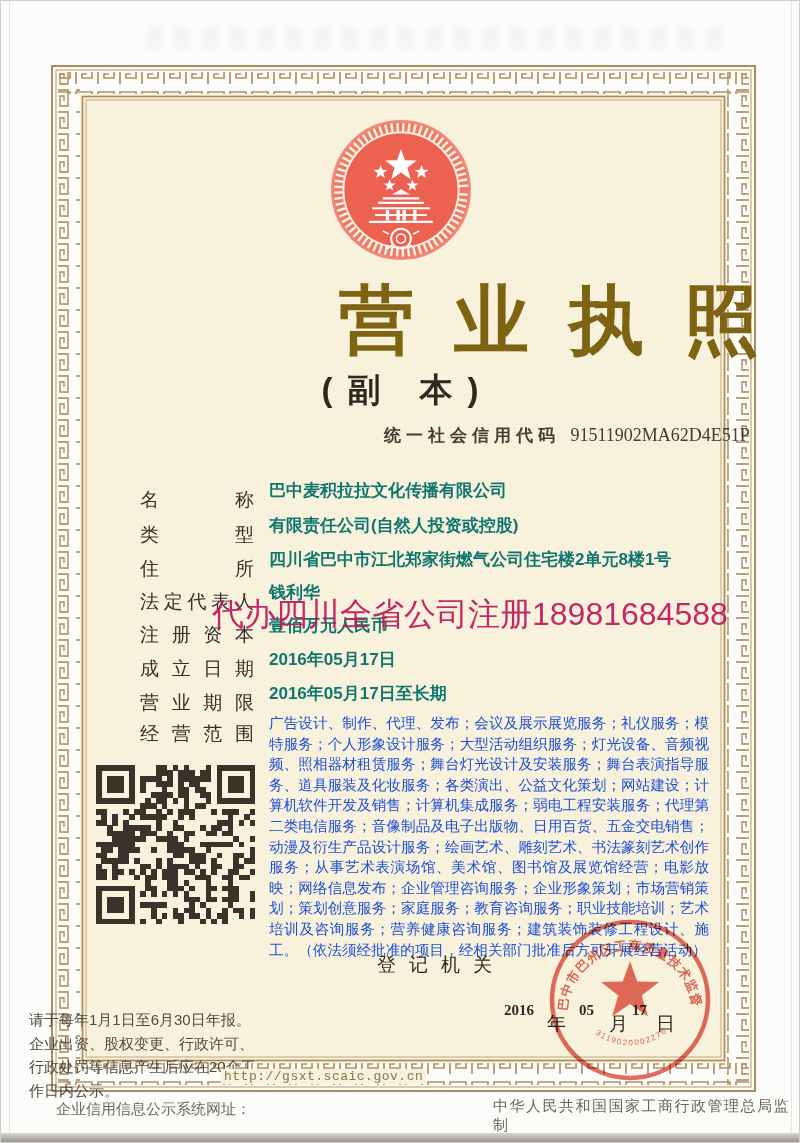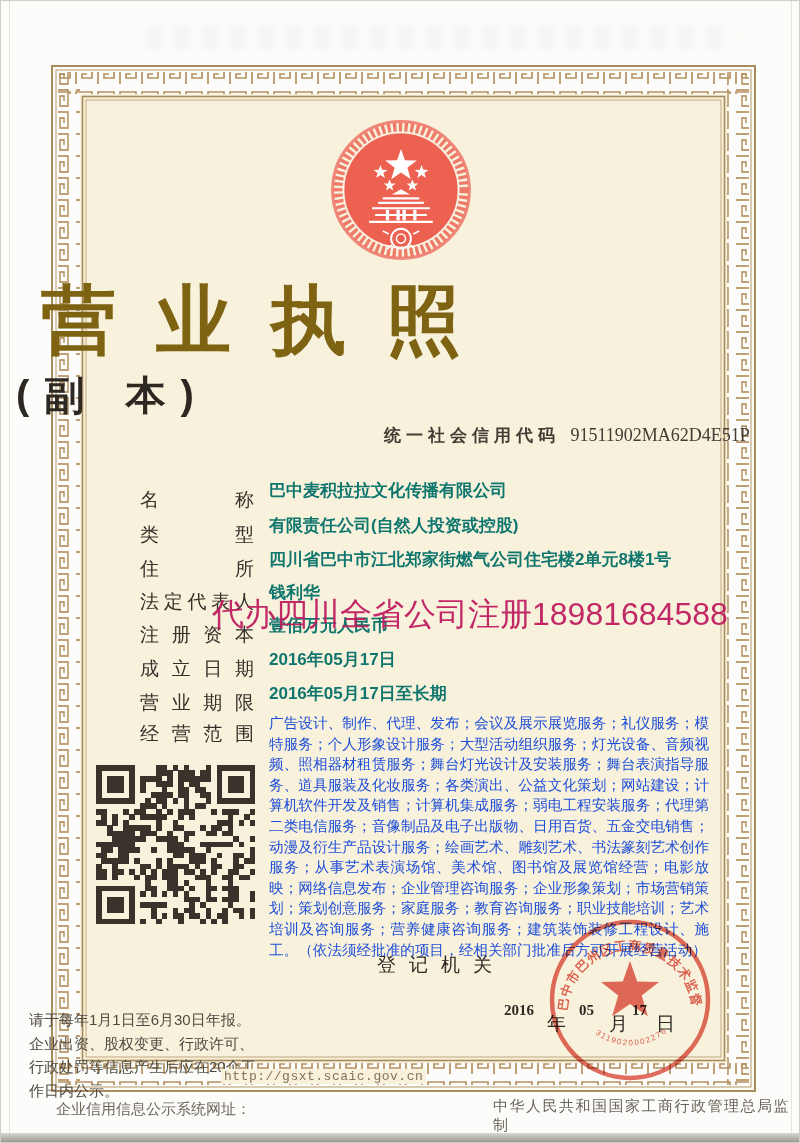--- a/index.html
+++ b/index.html
@@ -12,26 +12,26 @@
   .photo-bottom-edge{position:absolute;left:0;right:0;bottom:0;height:9px;
     background:linear-gradient(#d8d6d1,#9a978f);}
   .photo-left-seam{position:absolute;left:8px;top:0;bottom:0;width:1px;background:#e3e1dc;}
   .photo-right-seam{position:absolute;right:7px;top:0;bottom:0;width:1px;background:#e7e5e0;}
   .top-ghost{position:absolute;left:145px;top:24px;width:590px;height:26px;opacity:.45;
     background:repeating-linear-gradient(90deg,#efeeec 0 16px,#fafaf8 16px 28px);
     filter:blur(2px);}
   .frame{position:absolute;left:50px;top:64px;}
   
   .emblem{position:absolute;left:302px;top:116px;width:196px;height:152px;}
-  .title{position:absolute;left:0;top:270px;width:100%;text-align:left;
+  .title{position:absolute;left:0;top:270px;width:100%;text-align:right;
     font-size:75px;font-weight:700;color:#7e6312;letter-spacing:40px;
     padding-left:40px;box-sizing:border-box;
     font-family:"Liberation Serif", serif;}
-  .subtitle{position:absolute;left:0;top:367px;width:100%;
-    font-size:40px;font-weight:600;color:#2d2922;letter-spacing:15px;
+  .subtitle{position:absolute;left:0;top:367px;width:100%;text-align:center;
+    font-size:33px;font-weight:600;color:#2d2922;letter-spacing:15px;
     padding-left:15px;box-sizing:border-box;}
   .code-line{position:absolute;left:341px;top:423px;white-space:nowrap;color:#413c34;margin-left:42px;}
   .code-line .lbl{font-size:17px;font-weight:700;letter-spacing:5px;}
   .code-line .val{font-size:18px;font-weight:500;font-family:"Liberation Serif", serif;margin-left:6px;}
   .row{position:absolute;left:0;width:100%;}
   .row .lbl{position:absolute;left:139px;width:114px;font-size:19px;font-weight:500;color:#34302a;
     text-align:justify;text-align-last:justify;margin-top:8px;}
   .row .val{position:absolute;left:268px;width:440px;font-size:17px;font-weight:600;color:#0f766e;}
   .row .val.scope{font-size:14.6px;line-height:20.6px;font-weight:400;color:#1d4ed8;
     text-align:justify;}

